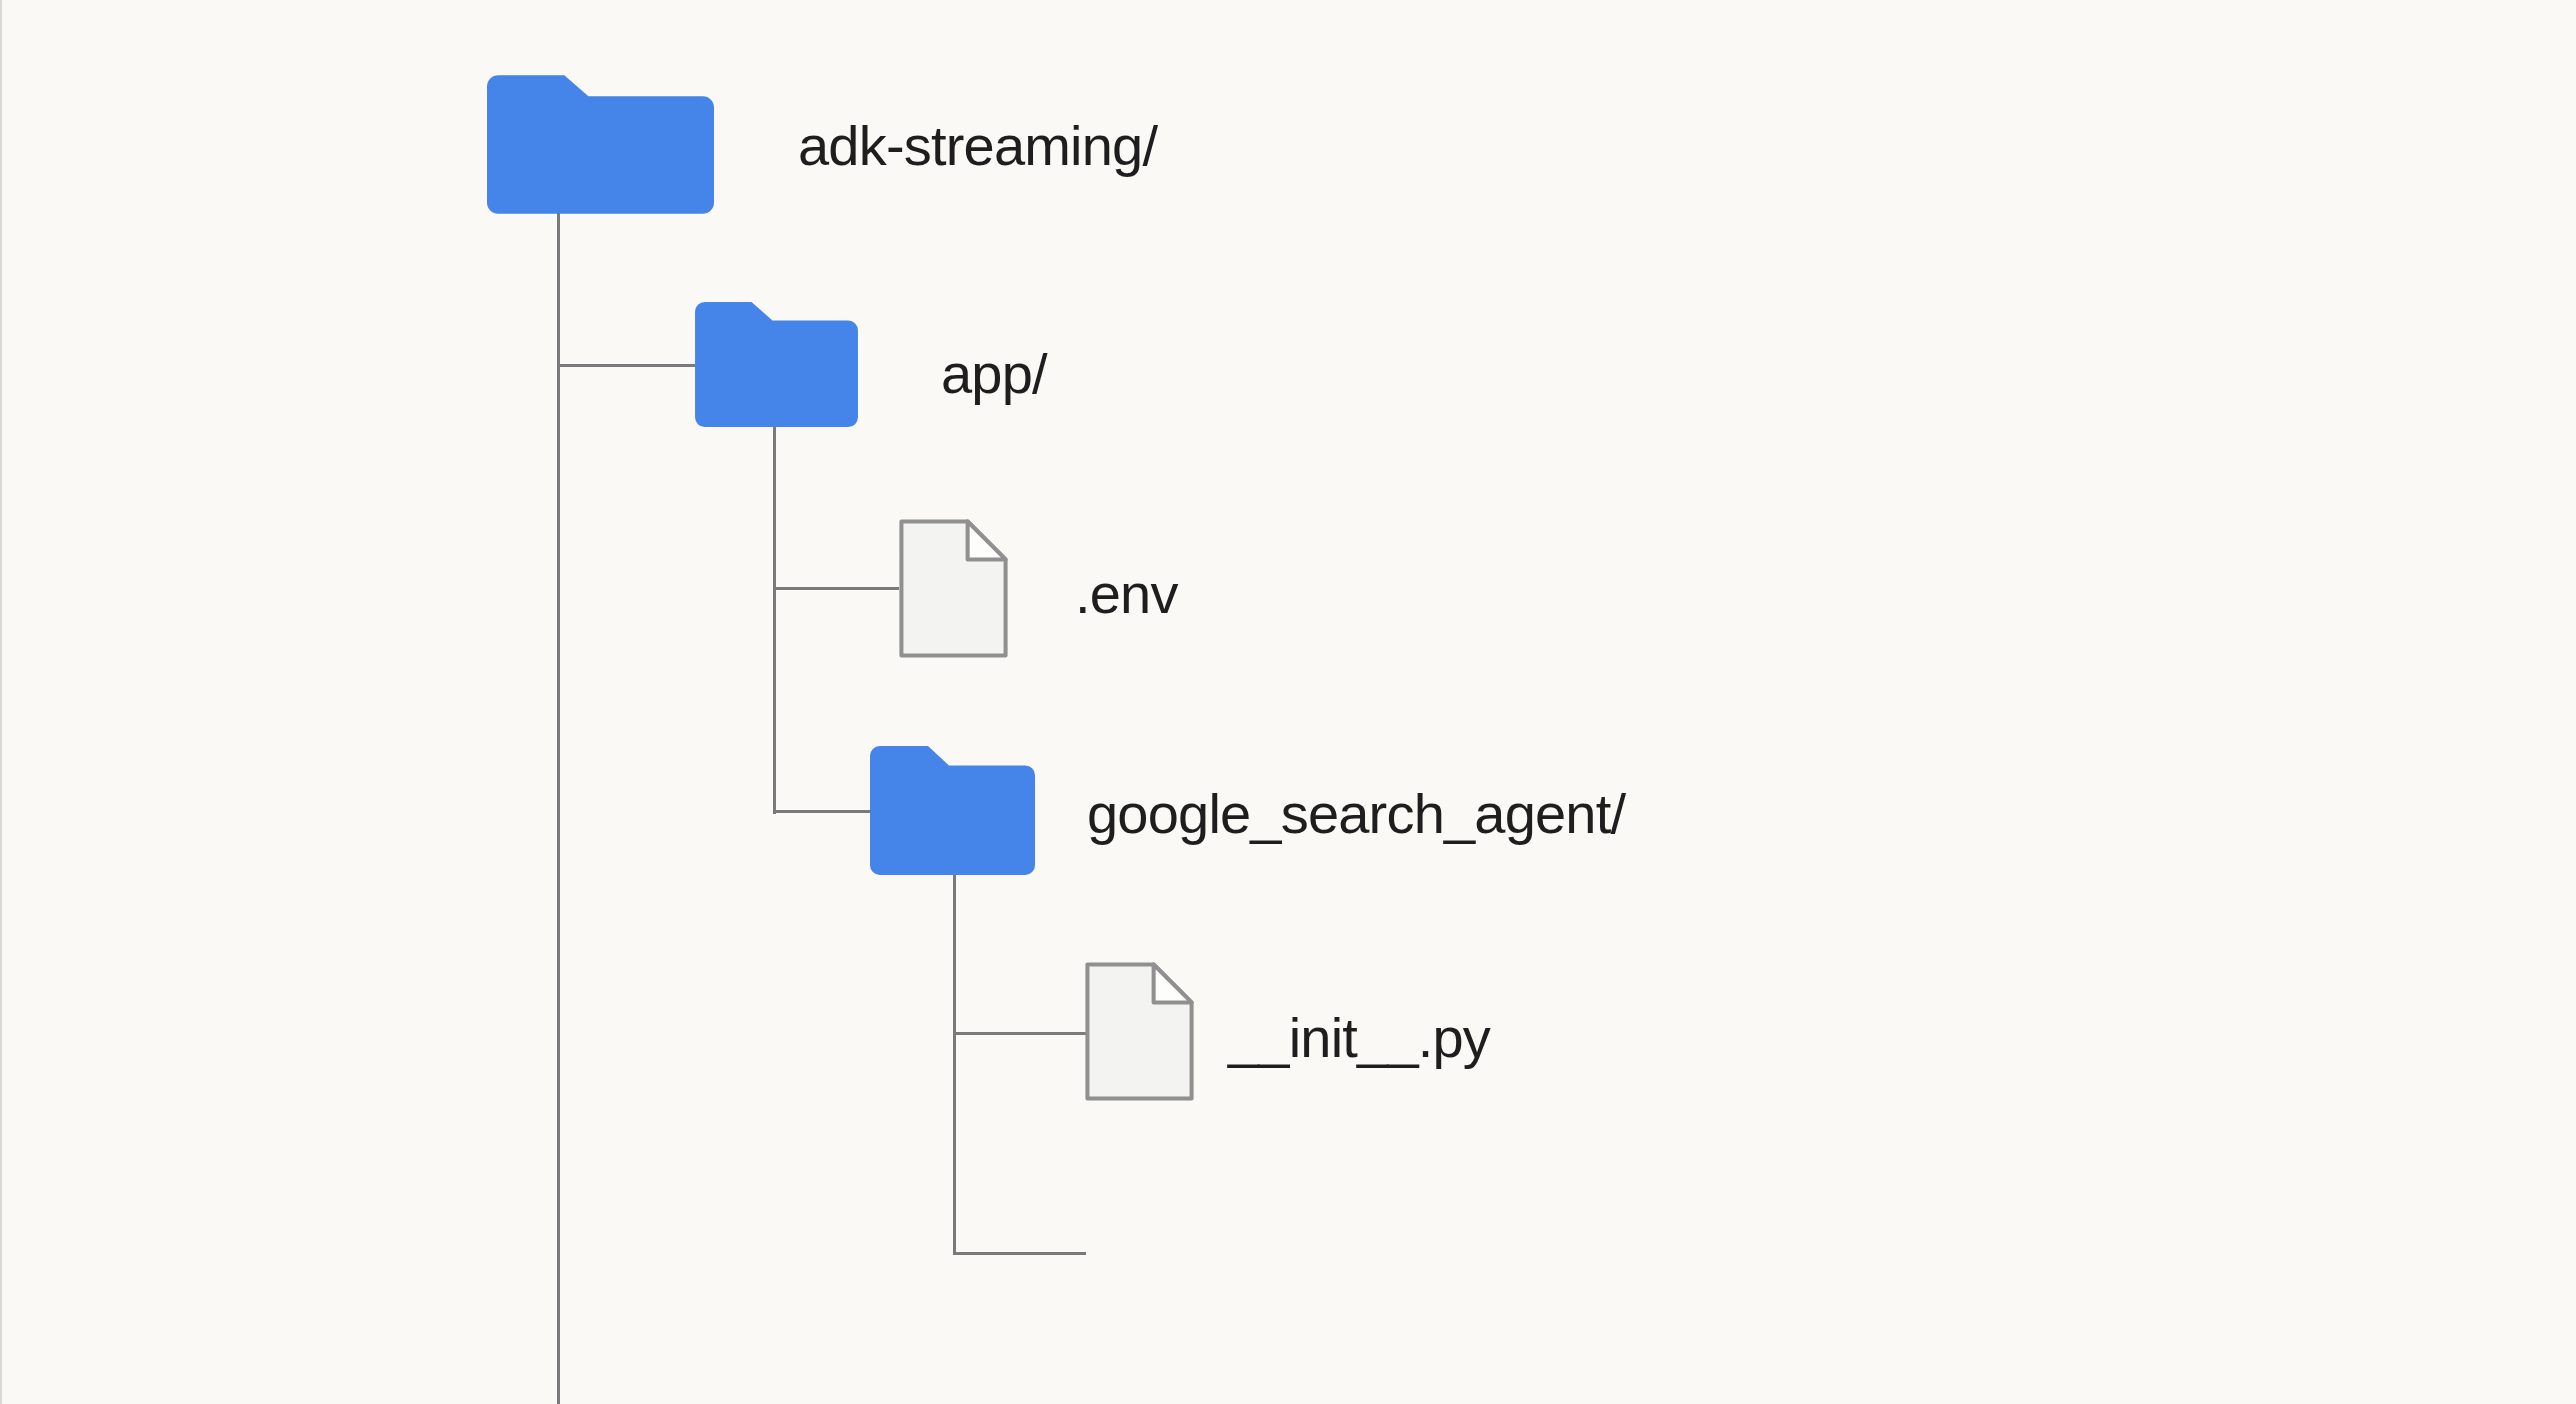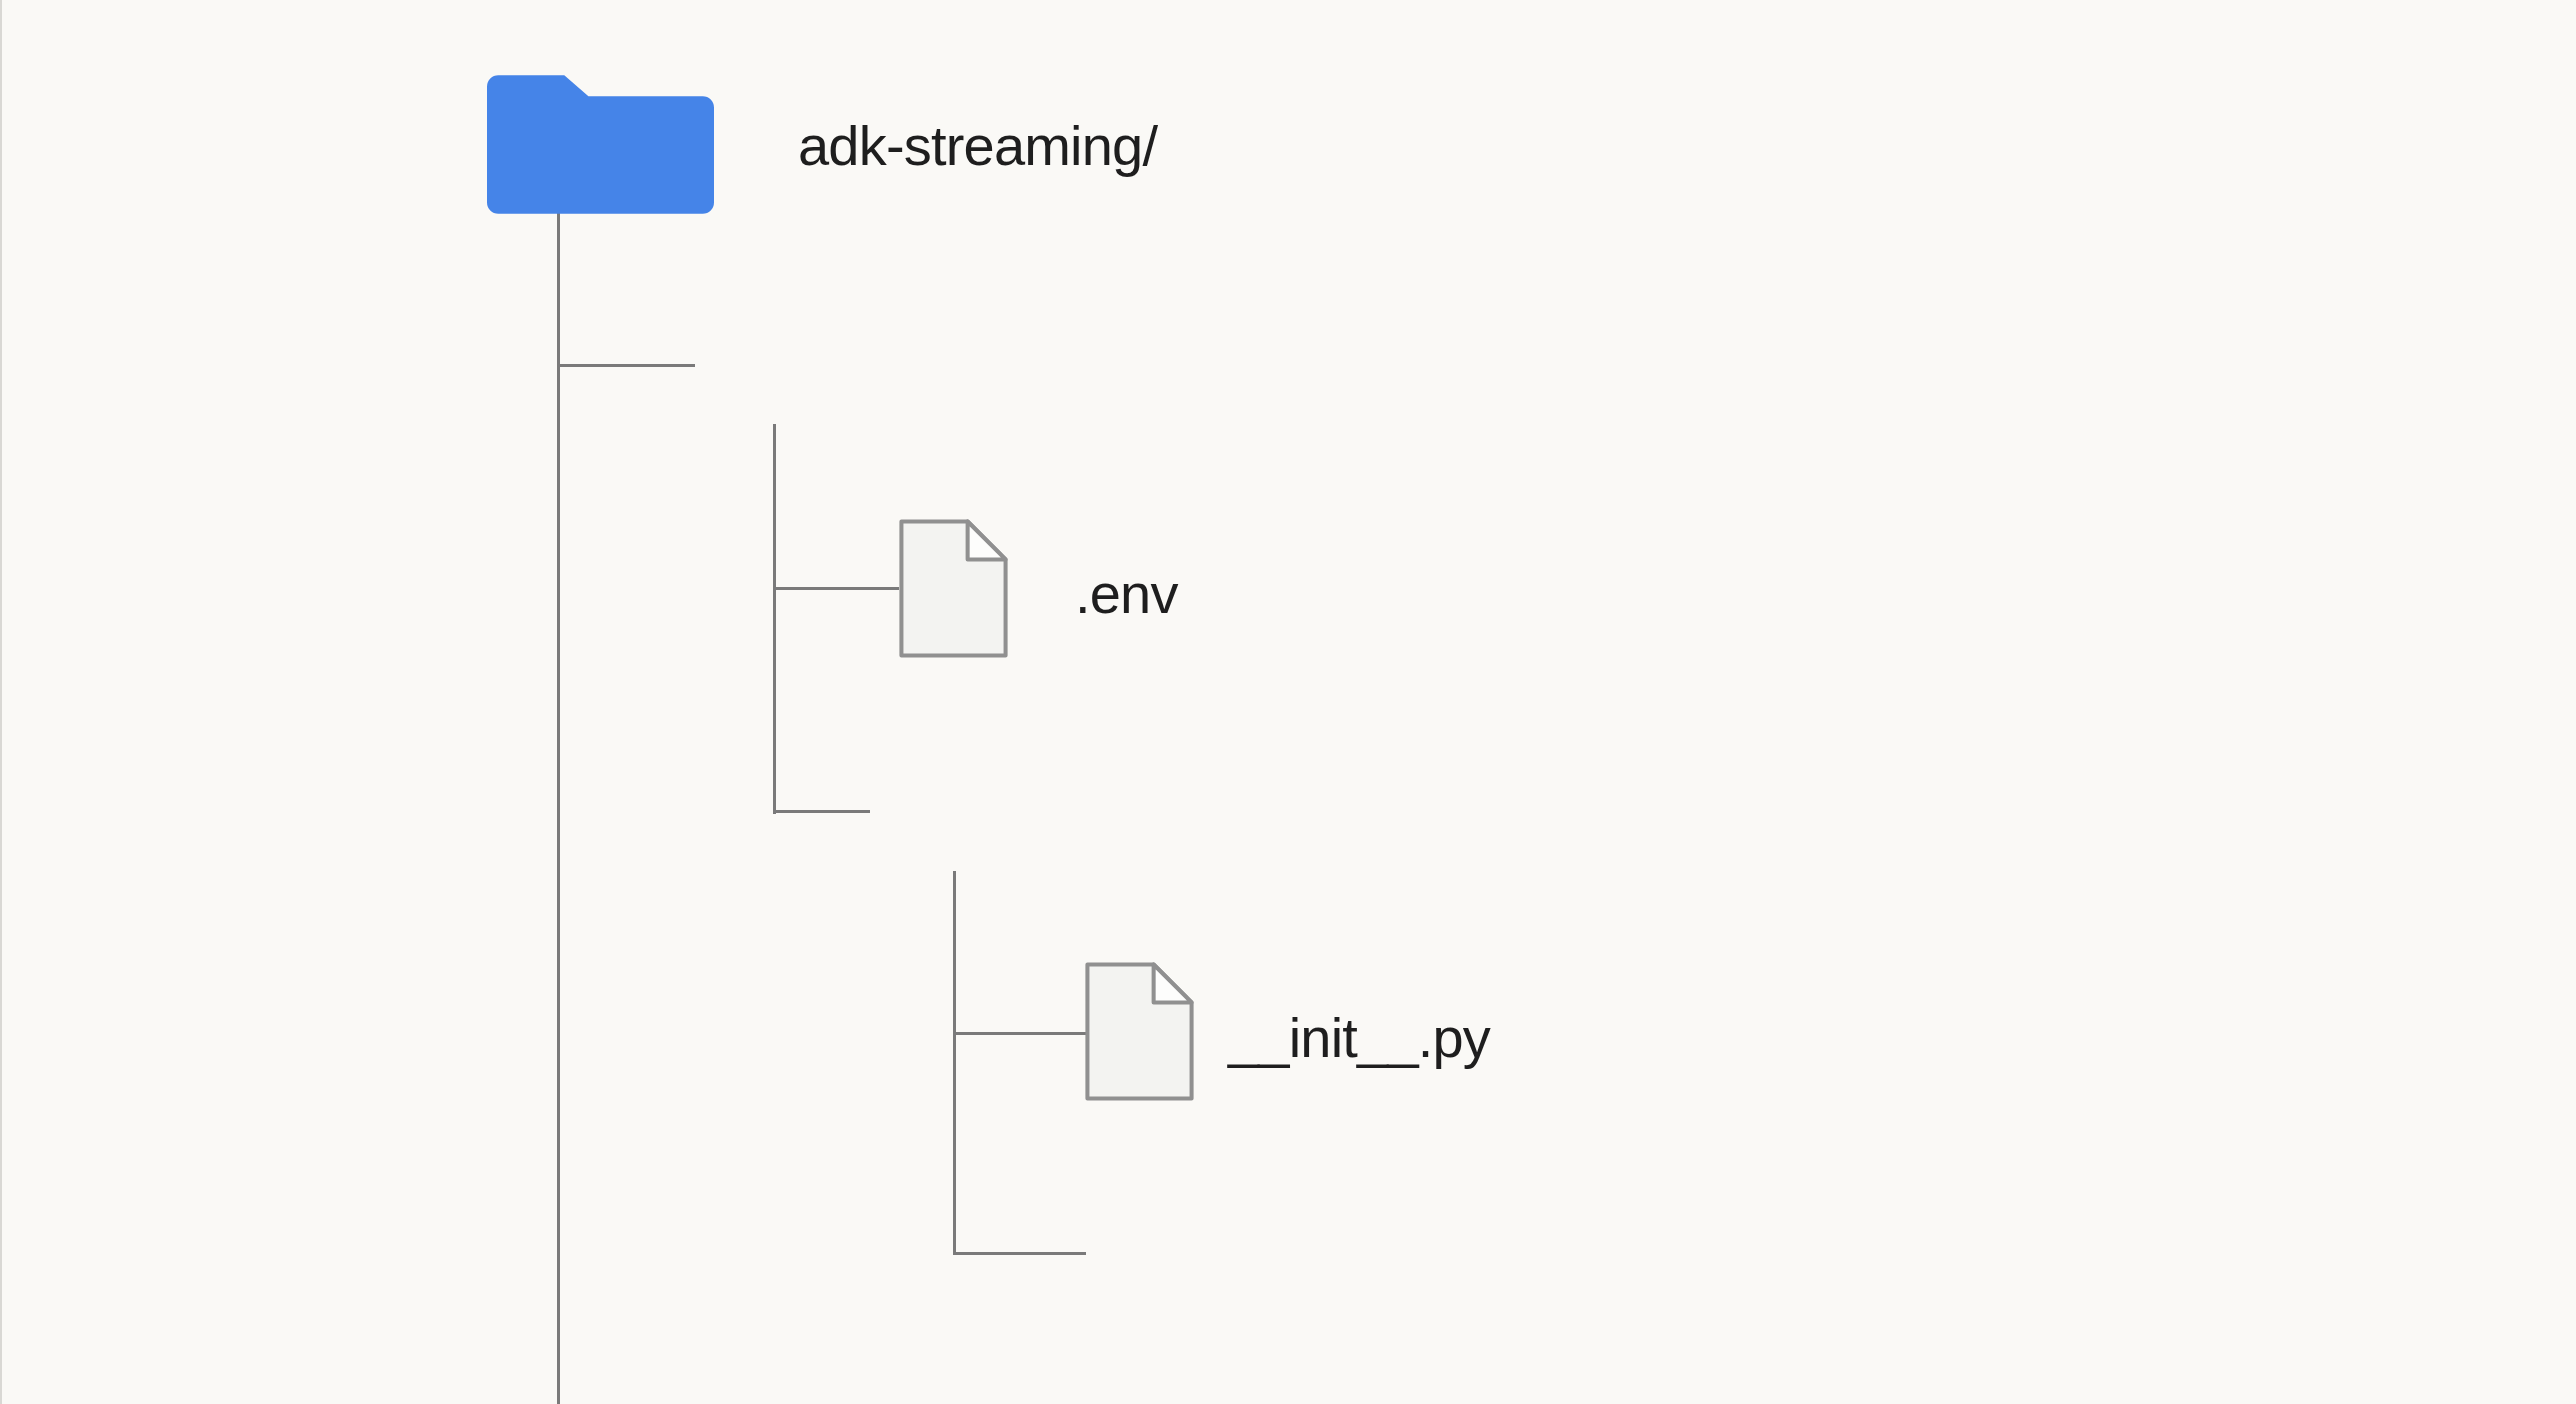--- a/index.html
+++ b/index.html
@@ -70,29 +70,41 @@
   <div class="tline" style="left:953px;top:1032px;width:133px;height:3.2px;"></div>
   <div class="tline" style="left:953px;top:1252px;width:133px;height:3.2px;"></div>
 
   <div class="node" style="left:487px;top:75px;width:227px;height:139px;">
     <svg width="227" height="139" viewBox="0 0 282 172">
       <path class="folder-shape" d="M 14 0 H 96 L 126 26 H 268 A 14 14 0 0 1 282 40 V 158 A 14 14 0 0 1 268 172 H 14 A 14 14 0 0 1 0 158 V 14 A 14 14 0 0 1 14 0 Z"></path>
     </svg>
     <div class="label" style="left:311px;top:22px;">adk-streaming/</div>
   </div>
 
+  <div class="node" style="left:695px;top:302px;width:163px;height:125px;">
+    <svg width="163" height="125" viewBox="0 0 202 155">
+      <path class="folder-shape" d="M 12 0 H 70 L 96 23 H 190 A 12 12 0 0 1 202 35 V 143 A 12 12 0 0 1 190 155 H 12 A 12 12 0 0 1 0 143 V 12 A 12 12 0 0 1 12 0 Z"></path>
+    </svg>
+    <div class="label" style="left:246px;top:22.5px;">app/</div>
+  </div>
 
   <div class="node" style="left:899px;top:519px;width:109px;height:139px;">
     <svg width="109" height="139" viewBox="0 0 135 172">
       <path class="file-shape" d="M 3 3 H 85 L 132 50 V 169 H 3 Z"></path>
       <path class="file-fold" d="M 85 3 V 50 H 132 Z"></path>
     </svg>
     <div class="label" style="left:176px;top:26px;">.env</div>
   </div>
 
+  <div class="node" style="left:870px;top:746px;width:165px;height:129px;">
+    <svg width="165" height="129" viewBox="0 0 205 160">
+      <path class="folder-shape" d="M 12 0 H 72 L 98 24 H 193 A 12 12 0 0 1 205 36 V 148 A 12 12 0 0 1 193 160 H 12 A 12 12 0 0 1 0 148 V 12 A 12 12 0 0 1 12 0 Z"></path>
+    </svg>
+    <div class="label" style="left:217px;top:18.5px;">google_search_agent/</div>
+  </div>
 
   <div class="node" style="left:1085px;top:962px;width:109px;height:139px;">
     <svg width="109" height="139" viewBox="0 0 135 172">
       <path class="file-shape" d="M 3 3 H 85 L 132 50 V 169 H 3 Z"></path>
       <path class="file-fold" d="M 85 3 V 50 H 132 Z"></path>
     </svg>
     <div class="label" style="left:143px;top:26.6px;">__init__.py</div>
   </div>
 
 

